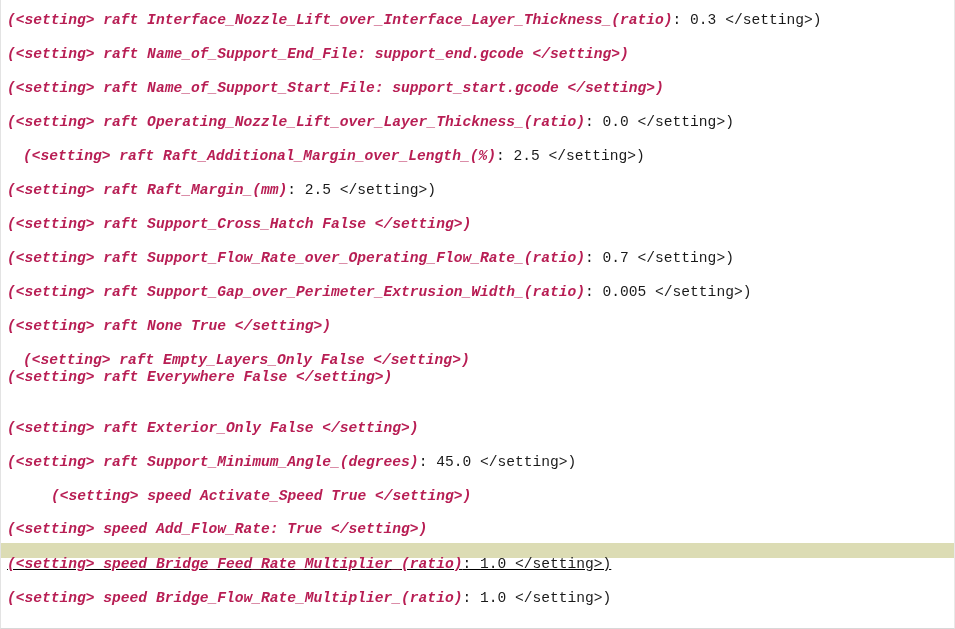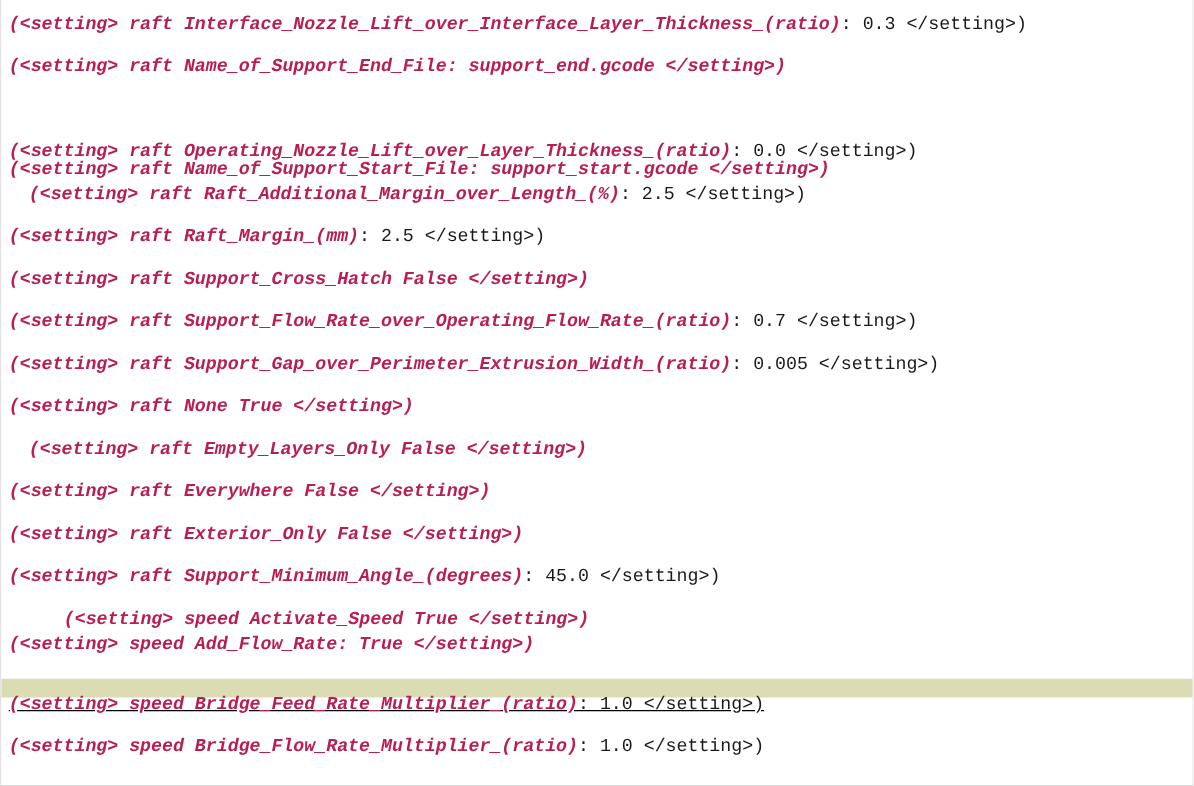--- a/index.html
+++ b/index.html
@@ -57,30 +57,30 @@
   }
 </style>
 </head>
 <body>
 
 <div id="page">
   <div class="highlight-band" style="top: 543px; height: 15px; background: rgb(220, 220, 180);"></div>
   <div id="settings-log">
       <div class="log-line" style="top: 11px;"><span class="k">(&lt;setting&gt; raft Interface_Nozzle_Lift_over_Interface_Layer_Thickness_(ratio)</span><span class="v">: 0.3 &lt;/setting&gt;)</span></div>
       <div class="log-line" style="top: 45px;"><span class="k">(&lt;setting&gt; raft Name_of_Support_End_File: support_end.gcode &lt;/setting&gt;)</span></div>
-      <div class="log-line" style="top: 79px; margin-top: 48px;"><span class="k">(&lt;setting&gt; raft Name_of_Support_Start_File: support_start.gcode &lt;/setting&gt;)</span></div>
+      <div class="log-line" style="top: 79px;"><span class="k">(&lt;setting&gt; raft Name_of_Support_Start_File: support_start.gcode &lt;/setting&gt;)</span></div>
       <div class="log-line" style="top: 113px;"><span class="k">(&lt;setting&gt; raft Operating_Nozzle_Lift_over_Layer_Thickness_(ratio)</span><span class="v">: 0.0 &lt;/setting&gt;)</span></div>
       <div class="log-line" style="top: 147px; margin-left: 16px;"><span class="k">(&lt;setting&gt; raft Raft_Additional_Margin_over_Length_(%)</span><span class="v">: 2.5 &lt;/setting&gt;)</span></div>
       <div class="log-line" style="top: 181px;"><span class="k">(&lt;setting&gt; raft Raft_Margin_(mm)</span><span class="v">: 2.5 &lt;/setting&gt;)</span></div>
       <div class="log-line" style="top: 215px;"><span class="k">(&lt;setting&gt; raft Support_Cross_Hatch False &lt;/setting&gt;)</span></div>
       <div class="log-line" style="top: 249px;"><span class="k">(&lt;setting&gt; raft Support_Flow_Rate_over_Operating_Flow_Rate_(ratio)</span><span class="v">: 0.7 &lt;/setting&gt;)</span></div>
       <div class="log-line" style="top: 283px;"><span class="k">(&lt;setting&gt; raft Support_Gap_over_Perimeter_Extrusion_Width_(ratio)</span><span class="v">: 0.005 &lt;/setting&gt;)</span></div>
       <div class="log-line" style="top: 317px;"><span class="k">(&lt;setting&gt; raft None True &lt;/setting&gt;)</span></div>
       <div class="log-line" style="top: 351px; margin-left: 16px;"><span class="k">(&lt;setting&gt; raft Empty_Layers_Only False &lt;/setting&gt;)</span></div>
-      <div class="log-line" style="top: 385px;"><span class="k">(&lt;setting&gt; raft Everywhere False &lt;/setting&gt;)</span></div>
+      <div class="log-line" style="top: 368px;"><span class="k">(&lt;setting&gt; raft Everywhere False &lt;/setting&gt;)</span></div>
       <div class="log-line" style="top: 419px;"><span class="k">(&lt;setting&gt; raft Exterior_Only False &lt;/setting&gt;)</span></div>
       <div class="log-line" style="top: 453px;"><span class="k">(&lt;setting&gt; raft Support_Minimum_Angle_(degrees)</span><span class="v">: 45.0 &lt;/setting&gt;)</span></div>
       <div class="log-line" style="top: 487px; margin-left: 44px;"><span class="k">(&lt;setting&gt; speed Activate_Speed True &lt;/setting&gt;)</span></div>
-      <div class="log-line" style="top: 507px;"><span class="k">(&lt;setting&gt; speed Add_Flow_Rate: True &lt;/setting&gt;)</span></div>
+      <div class="log-line" style="top: 520px;"><span class="k">(&lt;setting&gt; speed Add_Flow_Rate: True &lt;/setting&gt;)</span></div>
       <div class="log-line" style="top: 555px; text-decoration: underline;"><span class="k">(&lt;setting&gt; speed Bridge_Feed_Rate_Multiplier_(ratio)</span><span class="v">: 1.0 &lt;/setting&gt;)</span></div>
       <div class="log-line" style="top: 589px;"><span class="k">(&lt;setting&gt; speed Bridge_Flow_Rate_Multiplier_(ratio)</span><span class="v">: 1.0 &lt;/setting&gt;)</span></div>
     </div>
 </div>
 
 </body></html>

